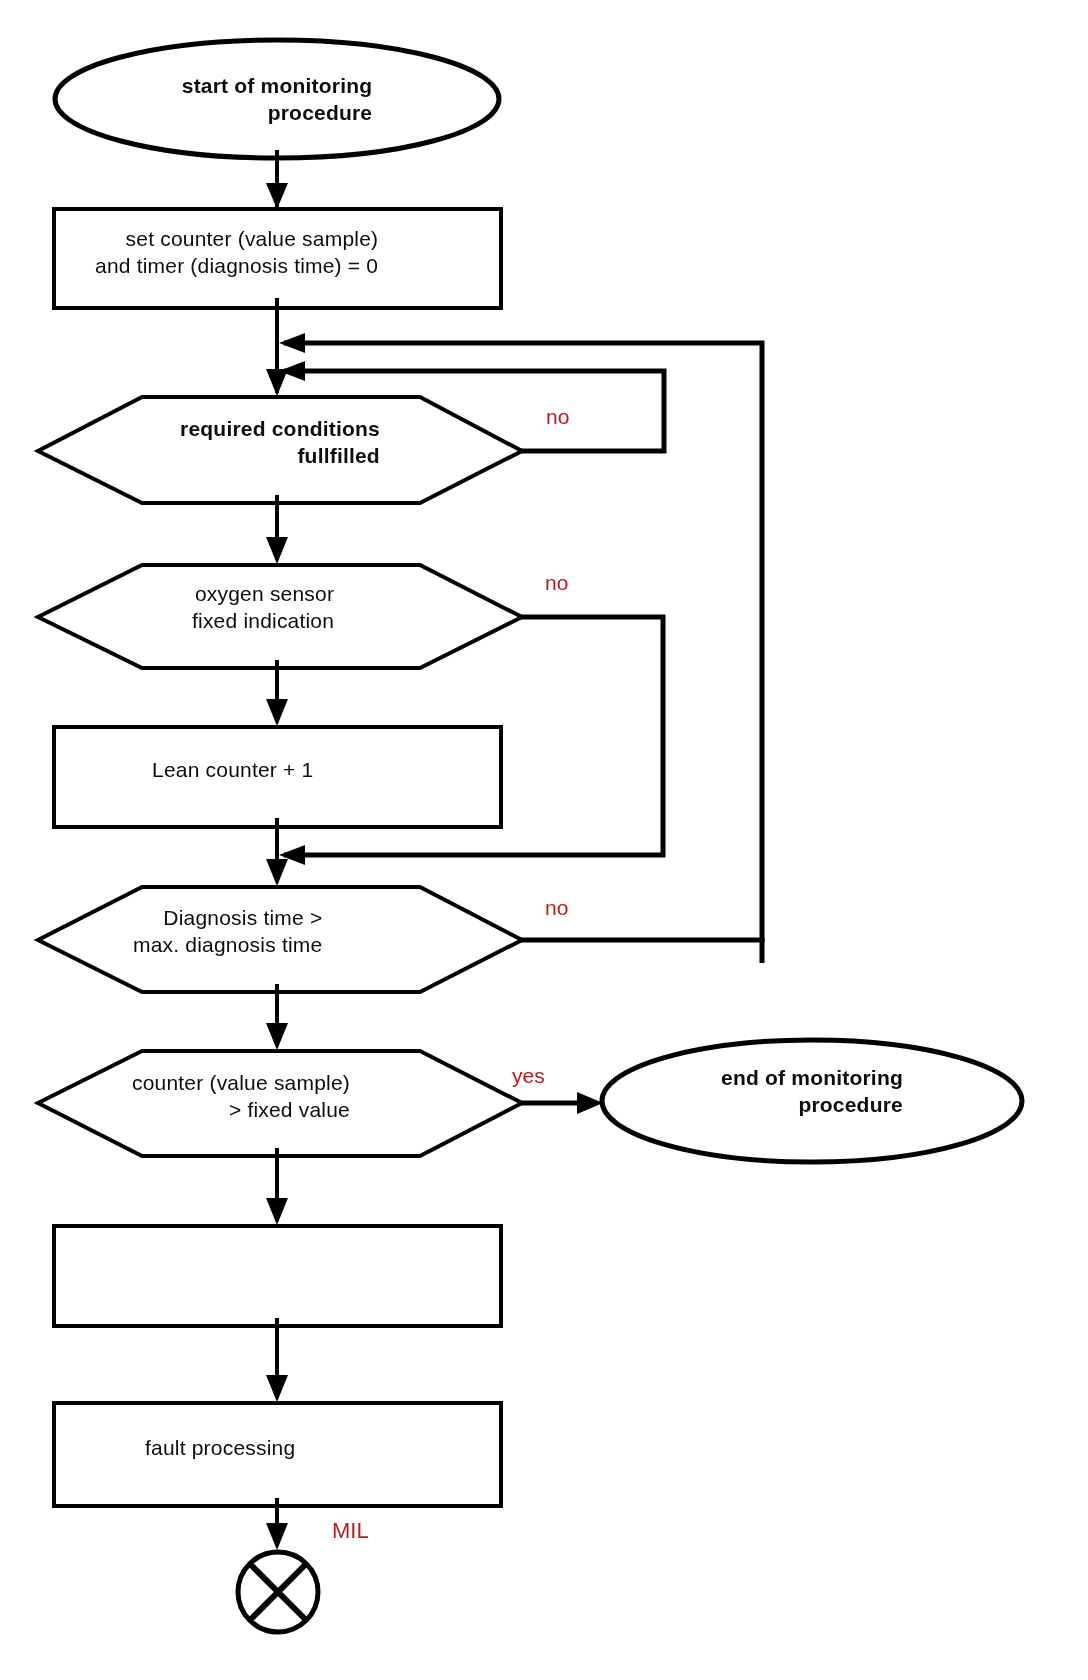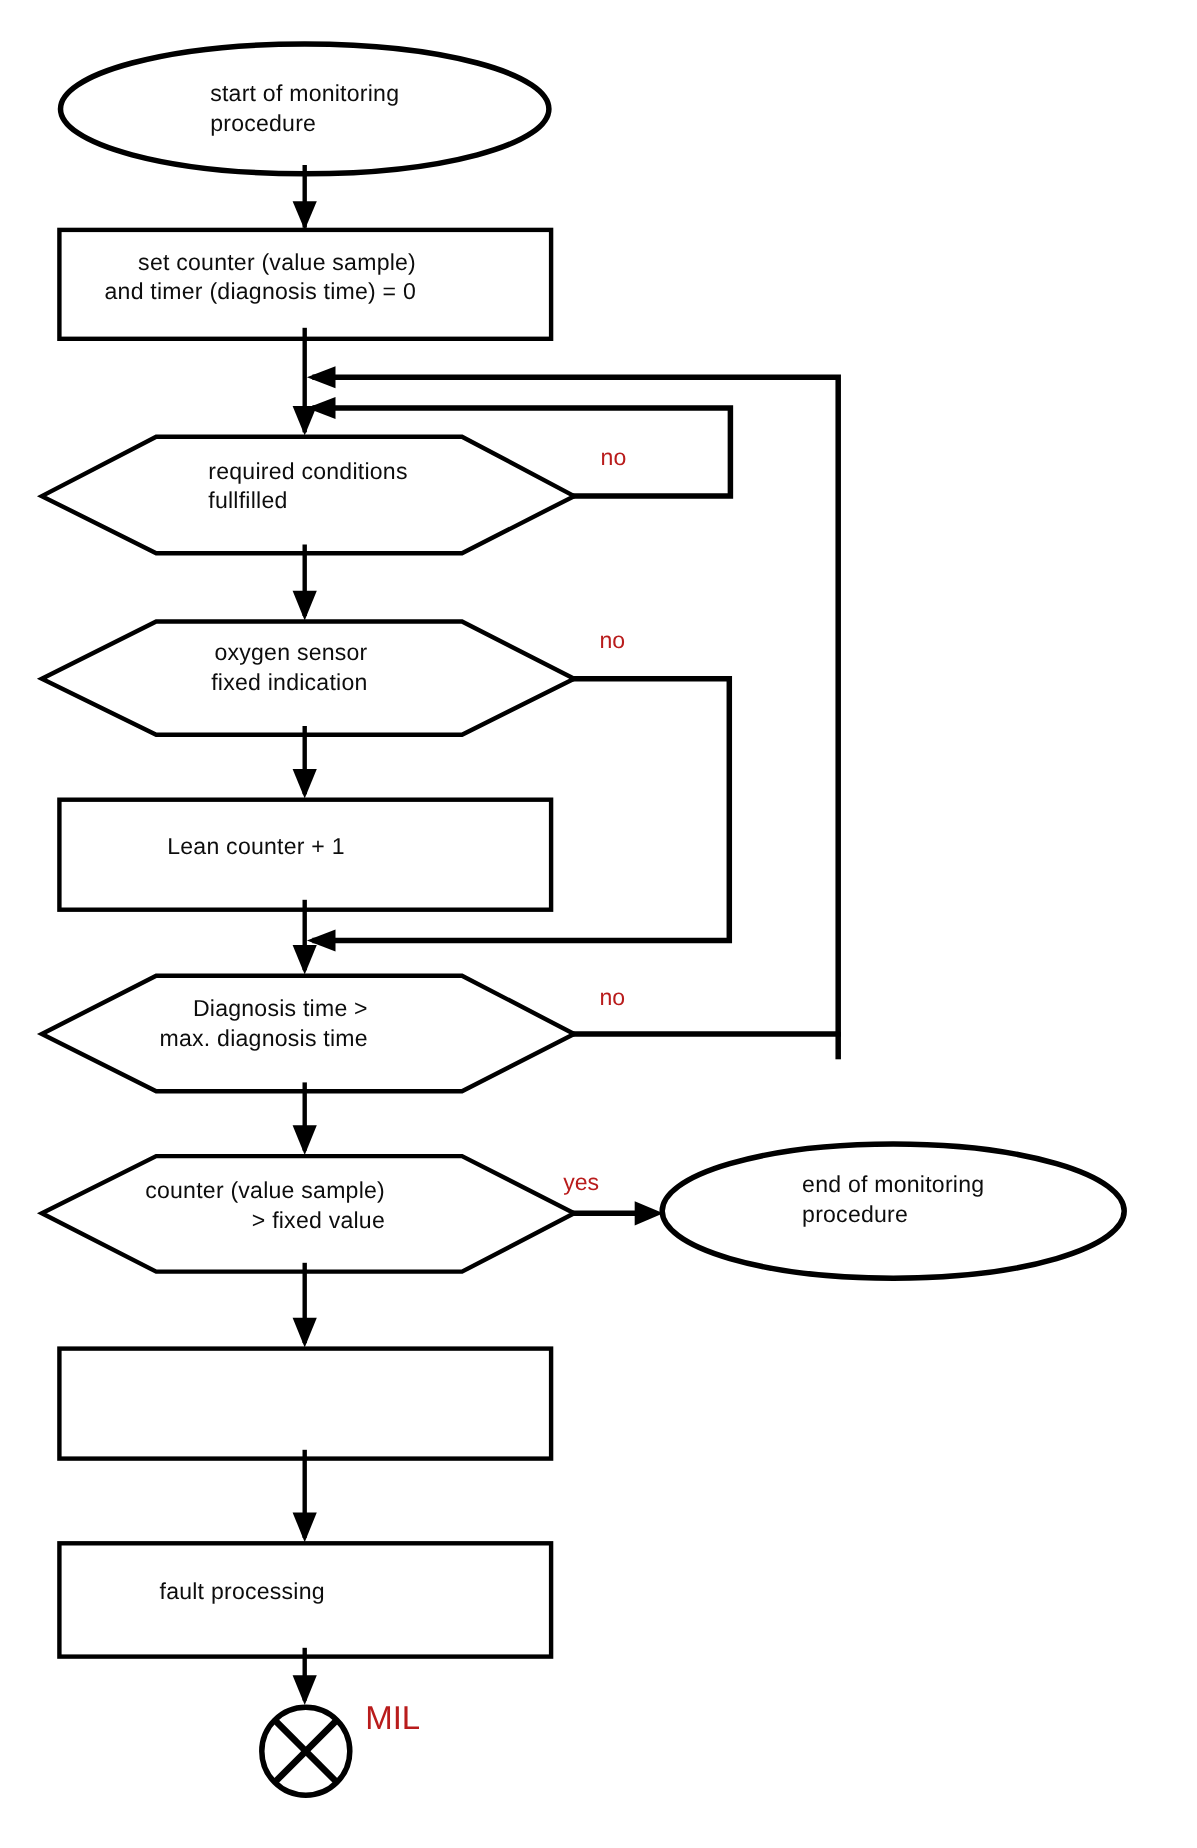--- a/index.html
+++ b/index.html
@@ -28,21 +28,22 @@
     justify-content: center;
     box-sizing: border-box;
     font-size: 21px;
     line-height: 27px;
     white-space: pre-line;
     color: #0d0d0d;
     letter-spacing: 0.2px;
   }
   .centered {
     align-items: center;
-    text-align: left;
+    text-align: right;
+    font-weight: bold;
   }
   .left-aligned {
     align-items: flex-start;
     text-align: right;
   }
   .edge-label {
     position: absolute;
     font-size: 21px;
     line-height: 22px;
     color: #b91c1c;
@@ -120,35 +121,35 @@
 and timer (diagnosis time) = 0</div>
 
   <div class="node-label centered" style="left:38px; top:397px; width:484px; height:106px; padding-bottom:16px;">required conditions
 fullfilled</div>
 
   <div class="node-label left-aligned" style="left:54px; top:565px; width:447px; height:103px; padding-left:138px; padding-bottom:20px;">oxygen sensor
 fixed indication</div>
 
   <div class="node-label left-aligned" style="left:54px; top:727px; width:447px; height:100px; padding-left:98px; padding-bottom:16px;">Lean counter + 1</div>
 
-  <div class="node-label left-aligned" style="left:54px; top:887px; width:447px; height:105px; padding-left:91px; padding-bottom:18px;">Diagnosis time &gt;
+  <div class="node-label left-aligned" style="left:42px; top:887px; width:447px; height:105px; padding-left:91px; padding-bottom:18px;">Diagnosis time &gt;
 max. diagnosis time</div>
 
   <div class="node-label left-aligned" style="left:54px; top:1051px; width:447px; height:105px; padding-left:78px; padding-bottom:16px;">counter (value sample)
 &nbsp;&gt; fixed value</div>
 
   <div class="node-label centered" style="left:602px; top:1040px; width:420px; height:122px; padding-bottom:20px;">end of monitoring
 procedure</div>
 
 
   <div class="node-label left-aligned" style="left:54px; top:1403px; width:447px; height:103px; padding-left:91px; padding-bottom:14px;">fault processing</div>
 
   <div class="edge-label" style="left:546px; top:406px;">no</div>
 
   <div class="edge-label" style="left:545px; top:572px;">no</div>
 
   <div class="edge-label" style="left:545px; top:897px;">no</div>
 
   <div class="edge-label" style="left:512px; top:1065px;">yes</div>
 
-  <div class="edge-label" style="left:332px; top:1552px; font-size:30px;">MIL</div>
+  <div class="edge-label" style="left:332px; top:1520px; font-size:22px;">MIL</div>
 
 </div>
 
 </body></html>

